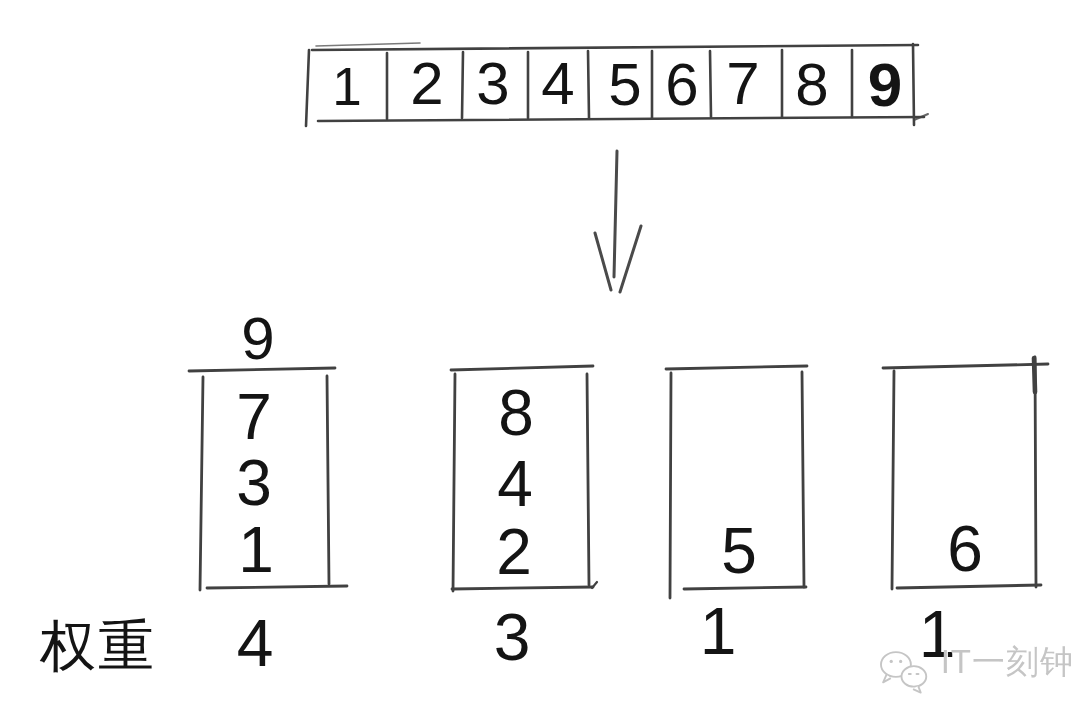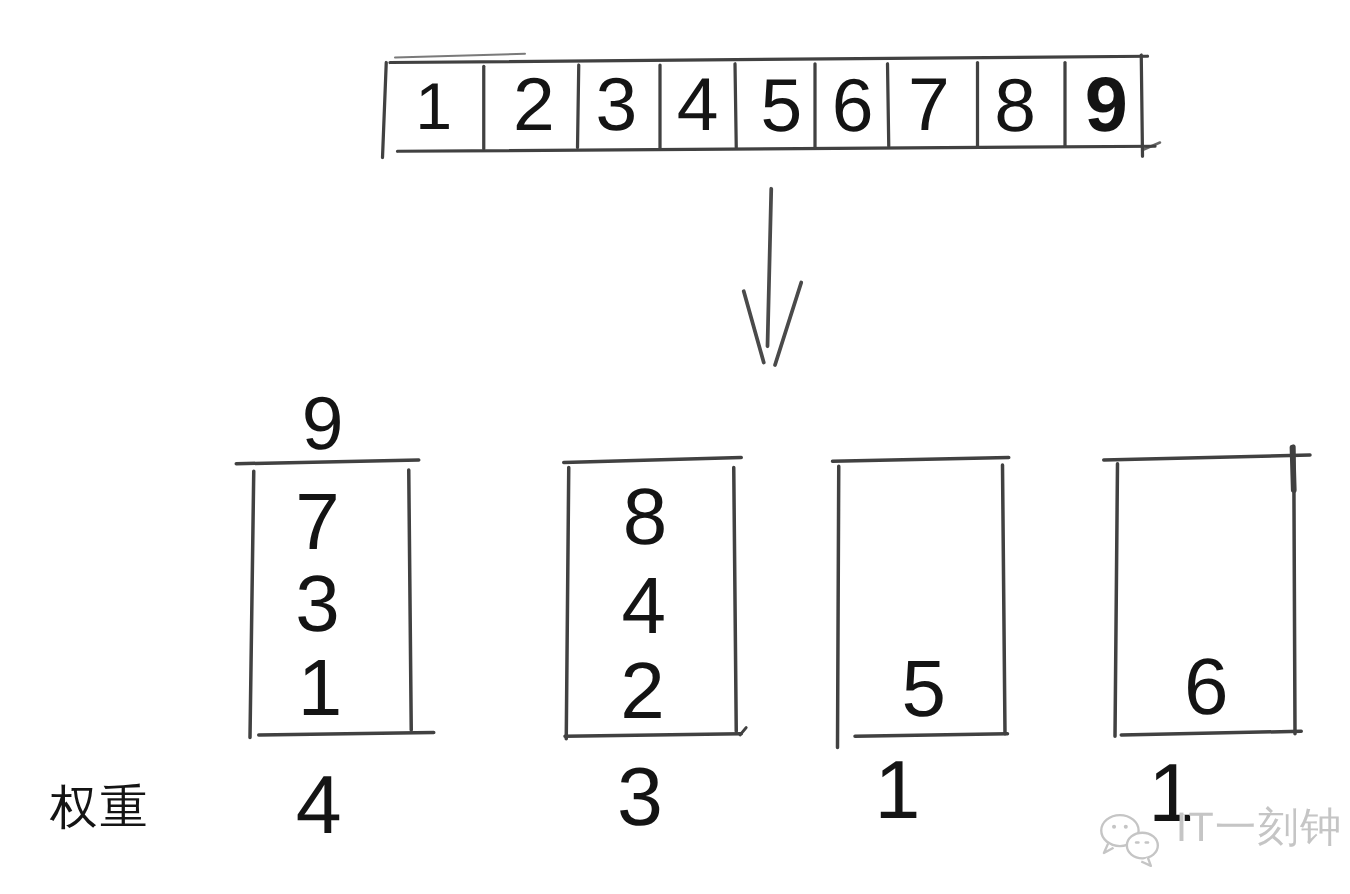--- a/index.html
+++ b/index.html
@@ -13,21 +13,21 @@
     line-height:1;color:#141414;white-space:nowrap;
   }
   .arr{font-size:60px;}
   .arr-small{font-size:53px;}
   .arr-bold{font-size:62px;font-weight:700;}
   .above-digit{font-size:60px;}
   .box-digit{font-size:64px;}
   .weight-digit{font-size:66px;}
   .weight-label-text{
     position:absolute;transform:translate(0,-50%);
-    font-size:38px;line-height:1;color:#141414;letter-spacing:2px;
+    font-size:56px;line-height:1;color:#141414;letter-spacing:2px;
   }
   .watermark{
     position:absolute;left:878px;top:645px;width:196px;height:58px;
     display:flex;align-items:flex-start;gap:8px;
   }
   .wm-text{
     font-size:33px;line-height:1;color:#c5c5c5;letter-spacing:1px;
     text-shadow:1px 1px 0 #ffffff;white-space:nowrap;
   }
 </style>

